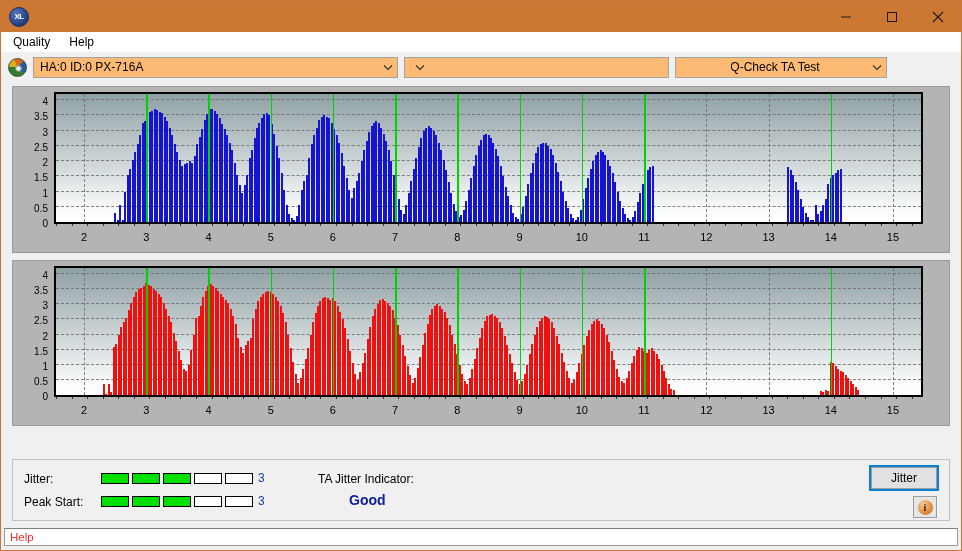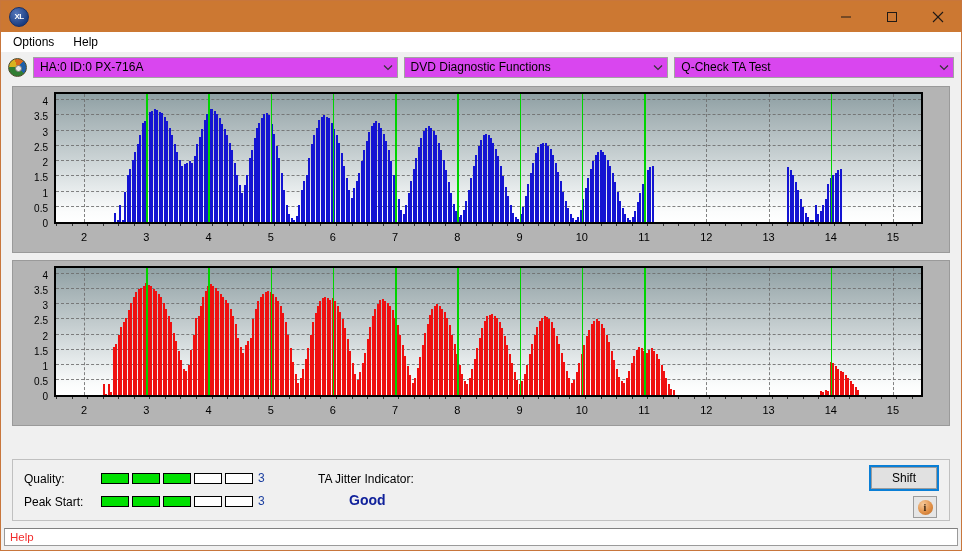--- a/index.html
+++ b/index.html
@@ -50,31 +50,31 @@
     background:
       conic-gradient(from 200deg,#2f7d32 0deg 70deg,#d8b320 70deg 140deg,
                      #d86a1c 140deg 200deg,#1f5fa8 200deg 290deg,#2f7d32 290deg 360deg);
     border:1px solid #4a4a2a;position:relative;
   }
   .disc-icon:after{
     content:"";position:absolute;left:50%;top:50%;width:5px;height:5px;
     margin:-2.5px 0 0 -2.5px;border-radius:50%;background:#e8e8e8;border:1px solid #777;
   }
   .combo{
-    height:21px;background:#d946ef;border:1px solid #a2a2a2;
+    height:21px;background:#fdba74;border:1px solid #a2a2a2;
     display:flex;align-items:center;box-sizing:border-box;
     font-size:12px;color:#000;padding-left:6px;position:relative;
   }
   .combo .cb-text{flex:1;overflow:hidden;white-space:nowrap;}
   .combo .cb-arrow{
     width:18px;display:flex;align-items:center;justify-content:center;
   }
   .cb-drive{width:365px;}
   .cb-func{width:265px;}
-  .cb-test{width:280px;}
+  .cb-test{width:212px;text-align:center;}
   
   .chart-area{padding:4px 11px 0 11px;}
   .chart-panel{
     background:#b4b4b4;border:1px solid #9a9a9a;box-sizing:border-box;
     position:relative;
   }
   .chart-panel.top{height:167px;margin-bottom:7px;}
   .chart-panel.bottom{height:166px;}
   .plot-wrap{position:absolute;left:0;top:0;right:0;bottom:0;}
   .ylabels{
@@ -157,36 +157,35 @@
       <div class="win-btn">
         <svg width="12" height="12" viewBox="0 0 12 12">
             <line x1="1" y1="1" x2="11" y2="11" stroke="#201a16" stroke-width="1.1"></line>
             <line x1="11" y1="1" x2="1" y2="11" stroke="#201a16" stroke-width="1.1"></line>
           </svg>
       </div>
     </div>
   </div>
 
   <div class="menubar">
-    <div class="menu-item">Options</div>
+    <div class="menu-item">Quality</div>
     <div class="menu-item">Help</div>
   </div>
 
   <div class="toolbar">
     <div class="disc-icon"></div>
     <div class="combo cb-drive">
       <span class="cb-text">HA:0 ID:0  PX-716A</span>
       <span class="cb-arrow">
         <svg width="10" height="7" viewBox="0 0 10 7">
             <polyline points="1,1.5 5,5.5 9,1.5" fill="none" stroke="#333" stroke-width="1.2"></polyline>
           </svg>
       </span>
     </div>
     <div class="combo cb-func">
-      <span class="cb-text">DVD Diagnostic Functions</span>
       <span class="cb-arrow">
         <svg width="10" height="7" viewBox="0 0 10 7">
             <polyline points="1,1.5 5,5.5 9,1.5" fill="none" stroke="#333" stroke-width="1.2"></polyline>
           </svg>
       </span>
     </div>
     <div class="combo cb-test">
       <span class="cb-text">Q-Check TA Test</span>
       <span class="cb-arrow">
         <svg width="10" height="7" viewBox="0 0 10 7">
@@ -924,21 +923,21 @@
             <div class="xlabel" style="left: 650.306px;">12</div>
             <div class="xlabel" style="left: 712.536px;">13</div>
             <div class="xlabel" style="left: 774.766px;">14</div>
             <div class="xlabel" style="left: 836.996px;">15</div>
           </div>
         </div>
       </div>
   </div>
 
   <div class="controls">
-    <div class="ctrl-label" style="left:11px;top:12px;">Quality:</div>
+    <div class="ctrl-label" style="left:11px;top:12px;">Jitter:</div>
     <div class="meter" id="jitter-meter" style="left:88px;top:13px;">
         <div class="seg on" style="background: rgb(0, 224, 0);"></div>
         <div class="seg on" style="background: rgb(0, 224, 0);"></div>
         <div class="seg on" style="background: rgb(0, 224, 0);"></div>
         <div class="seg"></div>
         <div class="seg"></div>
       </div>
     <div class="meter-val" style="left:245px;top:11px;">3</div>
 
     <div class="ctrl-label" style="left:11px;top:35px;">Peak Start:</div>
@@ -947,21 +946,21 @@
         <div class="seg on" style="background: rgb(0, 224, 0);"></div>
         <div class="seg on" style="background: rgb(0, 224, 0);"></div>
         <div class="seg"></div>
         <div class="seg"></div>
       </div>
     <div class="meter-val" style="left:245px;top:34px;">3</div>
 
     <div class="tq-label" style="left:305px;top:12px;">TA Jitter Indicator:</div>
     <div class="tq-value" style="left:336px;top:32px;">Good</div>
 
-    <div class="start-btn">Shift</div>
+    <div class="start-btn">Jitter</div>
     <div class="info-btn">
       <div class="info-circle">i</div>
     </div>
   </div>
 
   <div class="statusbar">
     <span class="status-text">Help</span>
   </div>
 </div>
 

